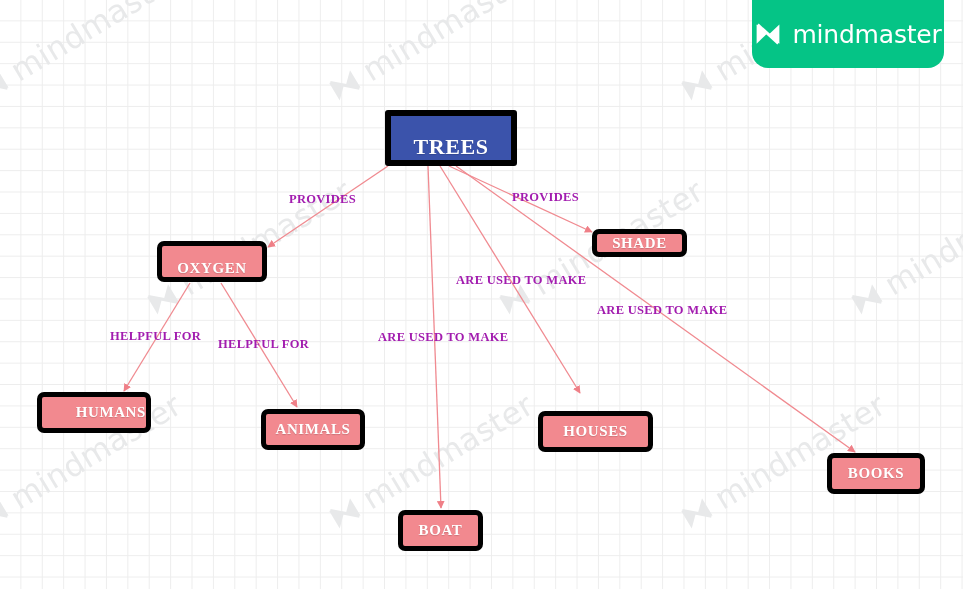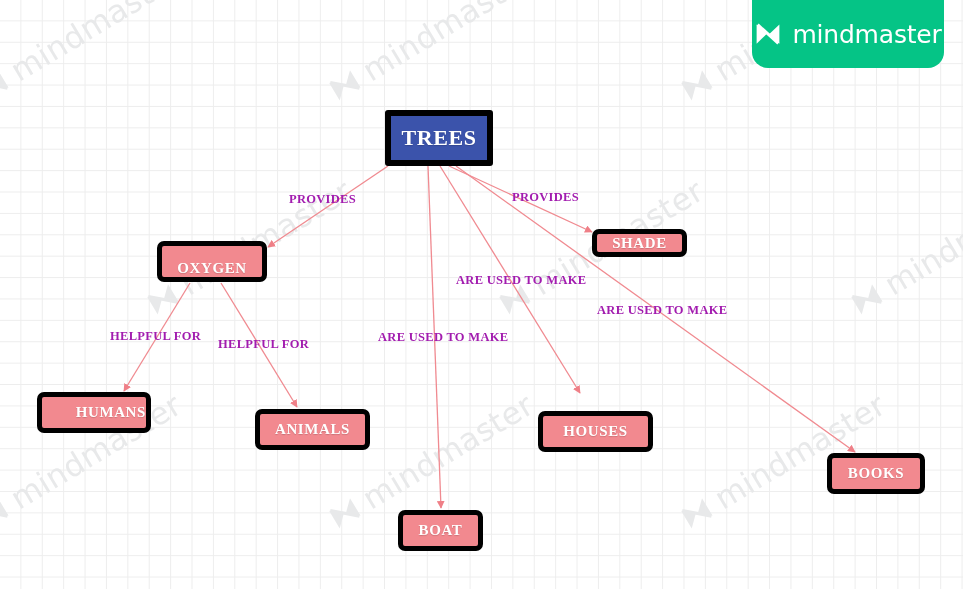--- a/index.html
+++ b/index.html
@@ -216,33 +216,33 @@
         <line x1="449" y1="166" x2="592" y2="232" stroke="#f08a90" stroke-width="1.3" marker-end="url(#arrow)"></line>
         <line x1="428" y1="166" x2="441" y2="508" stroke="#f08a90" stroke-width="1.3" marker-end="url(#arrow)"></line>
         <line x1="440" y1="166" x2="580" y2="393" stroke="#f08a90" stroke-width="1.3" marker-end="url(#arrow)"></line>
         <line x1="456" y1="166" x2="855" y2="452" stroke="#f08a90" stroke-width="1.3" marker-end="url(#arrow)"></line>
         <line x1="190" y1="283" x2="124" y2="391" stroke="#f08a90" stroke-width="1.3" marker-end="url(#arrow)"></line>
         <line x1="221" y1="283" x2="297" y2="407" stroke="#f08a90" stroke-width="1.3" marker-end="url(#arrow)"></line>
       </g>
   </svg>
 
   <div id="nodes-layer">
-      <div class="node root" style="left: 385px; top: 110px; width: 108px; height: 56px;">
+      <div class="node root" style="left: 385px; top: 110px; width: 132px; height: 56px; align-items: flex-end;">
         <span>TREES</span>
       </div>
       <div class="node leaf" style="left: 157px; top: 241px; width: 110px; height: 41px; align-items: flex-end;">
         <span>OXYGEN</span>
       </div>
       <div class="node leaf" style="left: 592px; top: 229px; width: 95px; height: 28px;">
         <span>SHADE</span>
       </div>
       <div class="node leaf" style="left: 37px; top: 392px; width: 114px; height: 41px; justify-content: flex-end;">
         <span>HUMANS</span>
       </div>
-      <div class="node leaf" style="left: 255px; top: 409px; width: 115px; height: 41px; align-items: center;">
+      <div class="node leaf" style="left: 261px; top: 409px; width: 104px; height: 41px; align-items: center;">
         <span>ANIMALS</span>
       </div>
       <div class="node leaf" style="left: 538px; top: 411px; width: 115px; height: 41px;">
         <span>HOUSES</span>
       </div>
       <div class="node leaf" style="left: 398px; top: 510px; width: 85px; height: 41px;">
         <span>BOAT</span>
       </div>
       <div class="node leaf" style="left: 827px; top: 453px; width: 98px; height: 41px; text-align: right;">
         <span>BOOKS</span>

